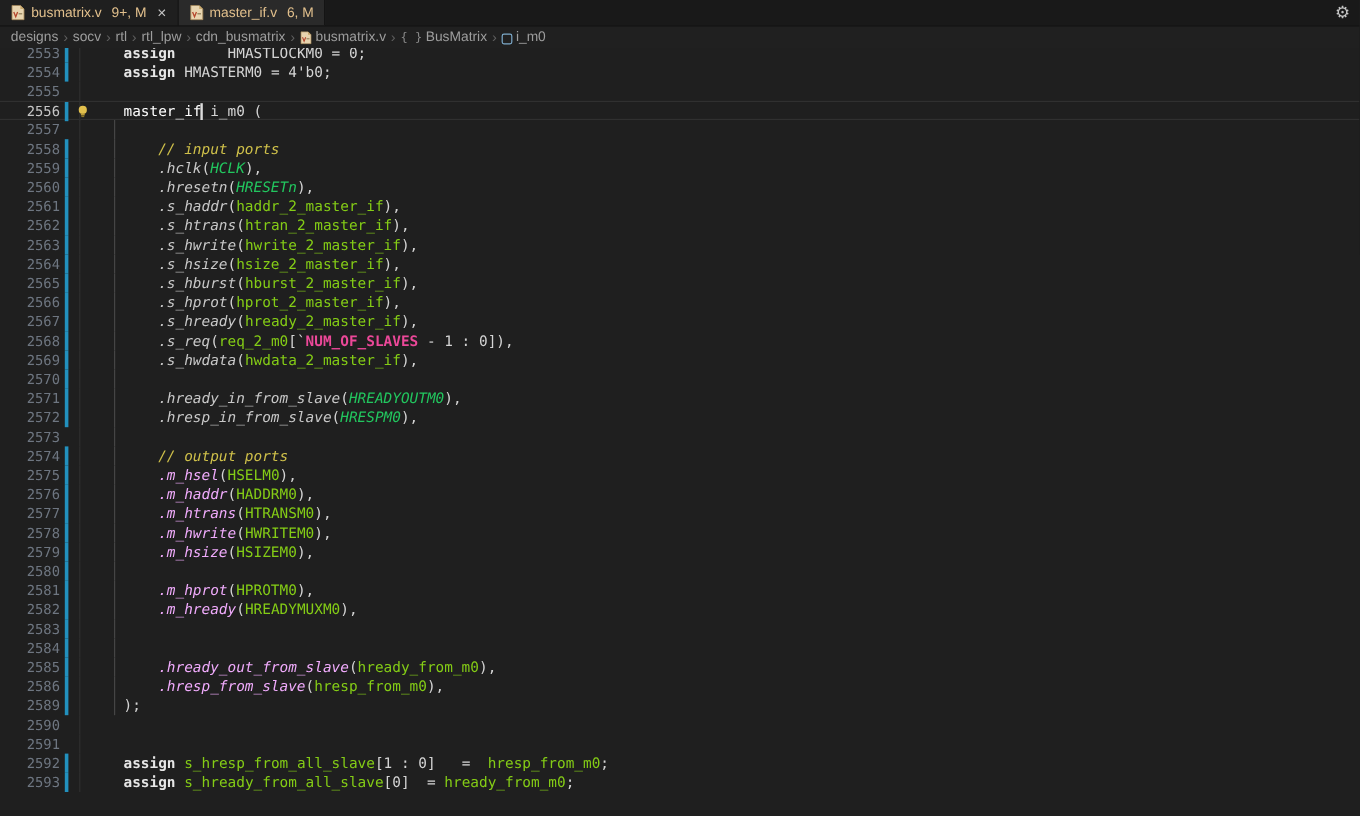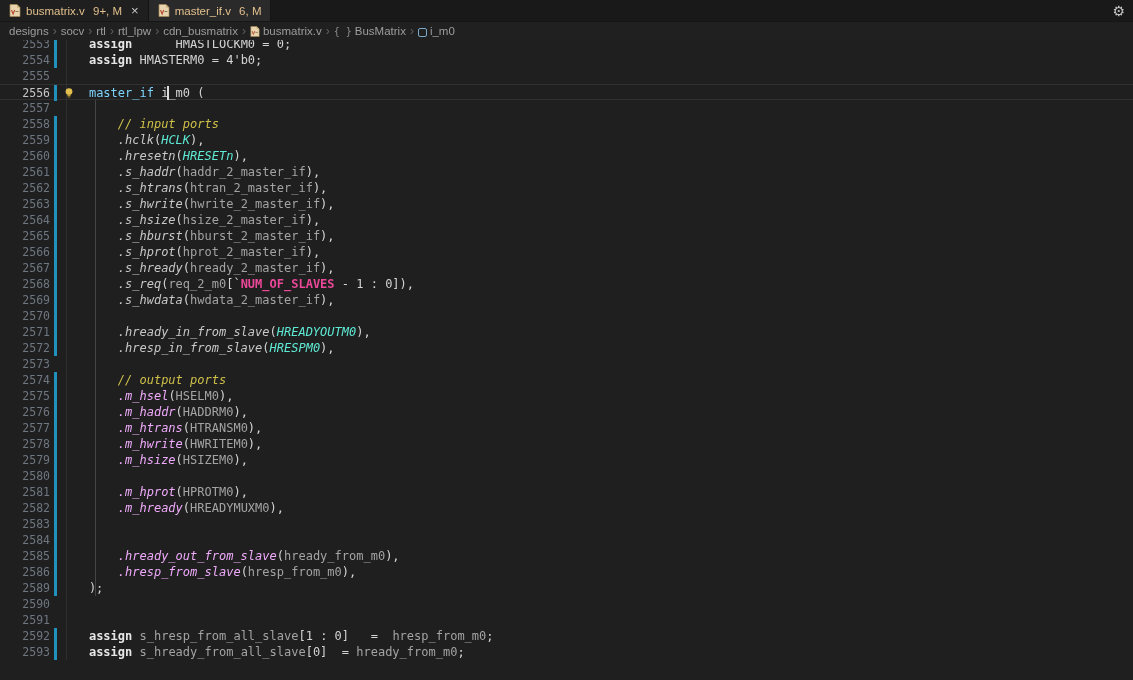--- a/index.html
+++ b/index.html
@@ -31,34 +31,34 @@
   
   .editor { position:relative; height:640px; overflow:hidden; background:#1f1f1f; }
   .lines { margin-top:-4px; }
   .line { position:relative; height:16px; line-height:16px; white-space:pre;
           font-family:"DejaVu Sans Mono","Liberation Mono",monospace; font-size:12px; }
   .line.active-line { border-top:1px solid #303030; border-bottom:1px solid #303030; }
   .gutter { position:absolute; left:0; top:0; width:62px; height:16px; }
   .lnum { position:absolute; right:12px; top:0; color:#6e7681; font-size:11.5px; }
   .line.active-line .lnum { color:#c6c6c6; }
   .modbar { position:absolute; left:54px; top:0; width:3px; height:16px; background:#2290bd; }
-  .content { position:absolute; left:60px; top:0; }
+  .content { position:absolute; left:74px; top:0; }
   .guide { position:absolute; top:0; width:1px; height:16px; background:#2f2f2f; }
   .guide.l4 { background:#454545; }
   .cursor { position:absolute; top:1px; width:1.5px; height:14px; background:#dcdcdc; }
   .bulb { position:absolute; left:63px; top:2px; width:12px; height:12px; }
 
   .tk-k  { color:#e6e6e6; font-weight:bold; }
-  .tk-t  { color:#7dd3fc; }
+  .tk-t  { color:#ffffff; }
   .tk-p  { color:#d4d4d4; }
   .tk-c  { color:#cfc04a; font-style:italic; }
   .tk-pi { color:#c8c8c8; font-style:italic; }
   .tk-pu { color:#f0abfc;font-style:italic; }
-  .tk-ai { color:#5eead4; font-style:italic;text-align:center; }
-  .tk-g  { color:#a3a3a3; }
+  .tk-ai { color:#22c55e; font-style:italic;text-align:center; }
+  .tk-g  { color:#84cc16; }
   .tk-d  { color:#ec4899; font-weight:bold; }
 </style>
 </head>
 <body>
 
 <div class="tabbar">
   <div id="tabs-mount" style="display: flex;">
       <div class="tab active">
         <svg viewBox="0 0 12 13" class="fileicon">
           <path d="M1 0.5 h7 l3 3 v9 h-10 z" fill="#e8d5b0" stroke="#a58858" stroke-width="0.7"></path>

